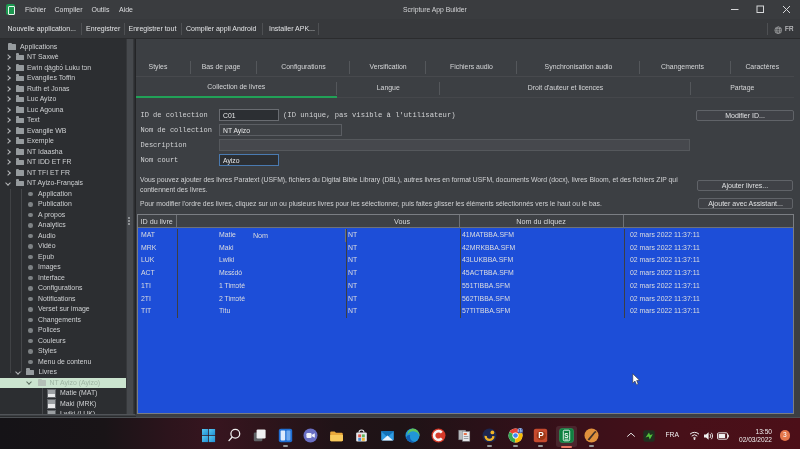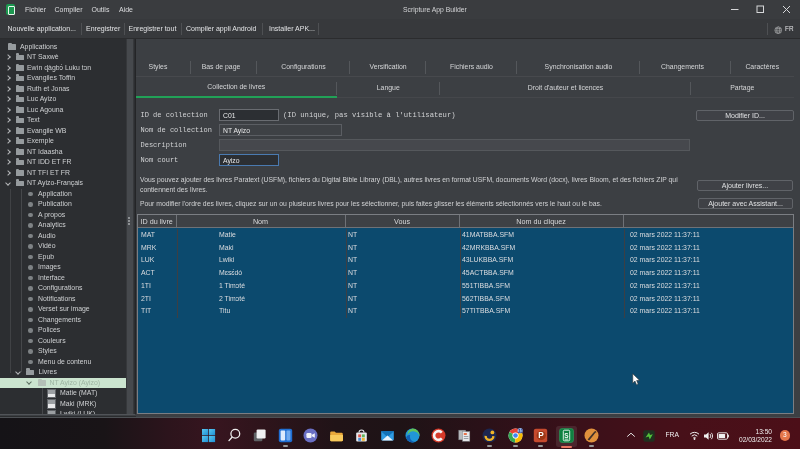--- a/index.html
+++ b/index.html
@@ -48,21 +48,21 @@
 .tab.nosep:after { display:none; }
 .tabsel { border-bottom:2px solid #21a157; line-height:18px; }
 
 
 .flabel { position:absolute; font-size:7px; color:#d2d3d5; height:11px; line-height:11px; white-space:nowrap;font-family:Liberation Mono, monospace; }
 .finput { position:absolute; height:12px; font-size:6.8px; line-height:11px; color:#e8e9ea; padding-left:3px; }
 .btn { position:absolute; background:#3f4146; border:1px solid #606368; border-radius:2px; font-size:7px; color:#dfe0e2; text-align:center; }
 .para { position:absolute; font-size:6.8px; color:#d2d3d5; line-height:10px; }
 
 
-#tbl { position:absolute; left:137px; top:213.5px; width:657px; height:200px; border:1px solid #7b7e83; background:#0c4a6e; }
+#tbl { position:absolute; left:137px; top:213.5px; width:657px; height:200px; border:1px solid #7b7e83; background:#1d4ed8; }
 #thead { position:absolute; left:0; top:0; width:655px; height:13.5px; background:#3e4145; border-bottom:1px solid #6f7277; }
 .th { position:absolute; top:0; height:13.5px; line-height:13.5px; text-align:center; font-size:7.2px; color:#d8d9db; border-right:1px solid #6f7277; }
 .td { position:absolute; height:12.7px; line-height:12.7px; font-size:6.9px; color:#dcdde0; white-space:nowrap; }
 .colline { position:absolute; top:14.5px; width:1px; height:89px; background:#3c3f44; }
 
 
 #taskbar { position:absolute; left:0; top:418px; width:800px; height:31px; background:linear-gradient(90deg, #151317 0%, #191417 13%, #2c141c 21%, #37151f 27%, #2e141b 33%, #201317 42%, #1e1316 50%, #2a1118 60%, #3a1019 72%, #471019 85%, #4c0f18 100%); }
 .traytxt { position:absolute; color:#f0f0f0; white-space:nowrap; }
 </style>
 </head>
@@ -313,21 +313,21 @@
   <div class="finput" style="left:219px; top:153.5px; width:60px; background:#2c2f33; border:1px solid #4a7ab0;">Ayizo</div>
 
   <div class="para" style="left:140px; top:175px; width:550px;">Vous pouvez ajouter des livres Paratext (USFM), fichiers du Digital Bible Library (DBL), autres livres en format USFM, documents Word (docx), livres Bloom, et des fichiers ZIP qui contiennent des livres.</div>
   <div class="para" style="left:140px; top:198.5px; width:550px;">Pour modifier l'ordre des livres, cliquez sur un ou plusieurs livres pour les sélectionner, puis faites glisser les éléments sélectionnés vers le haut ou le bas.</div>
   <div class="btn" style="left:697px; top:180px; width:96px; height:11px; line-height:10px;">Ajouter livres...</div>
   <div class="btn" style="left:698px; top:197.5px; width:95px; height:11px; line-height:10px;">Ajouter avec Assistant...</div>
 
   <div id="tbl">
     <div id="thead">
       <div class="th" style="left:0; width:38.5px; text-align:left; padding-left:2.5px;">ID du livre</div>
-      <div class="th" style="left:38.5px; width:169px;">Nom</div>
+      <div class="th" style="left:38.5px; width:169px;margin-top:14px;">Nom</div>
       <div class="th" style="left:207.5px; width:114px;">Vous</div>
       <div class="th" style="left:321.5px; width:164px;">Nom du cliquez</div>
     </div>
     <div class="colline" style="left:38.5px;"></div>
     <div class="colline" style="left:207.5px;"></div>
     <div class="colline" style="left:321.5px;"></div>
     <div class="colline" style="left:485.5px;"></div>
     <div id="tbody">
       <div class="td" style="left:3px; top:14.5px;">MAT</div>
         <div class="td" style="left:81px; top:14.5px;">Matie</div>

